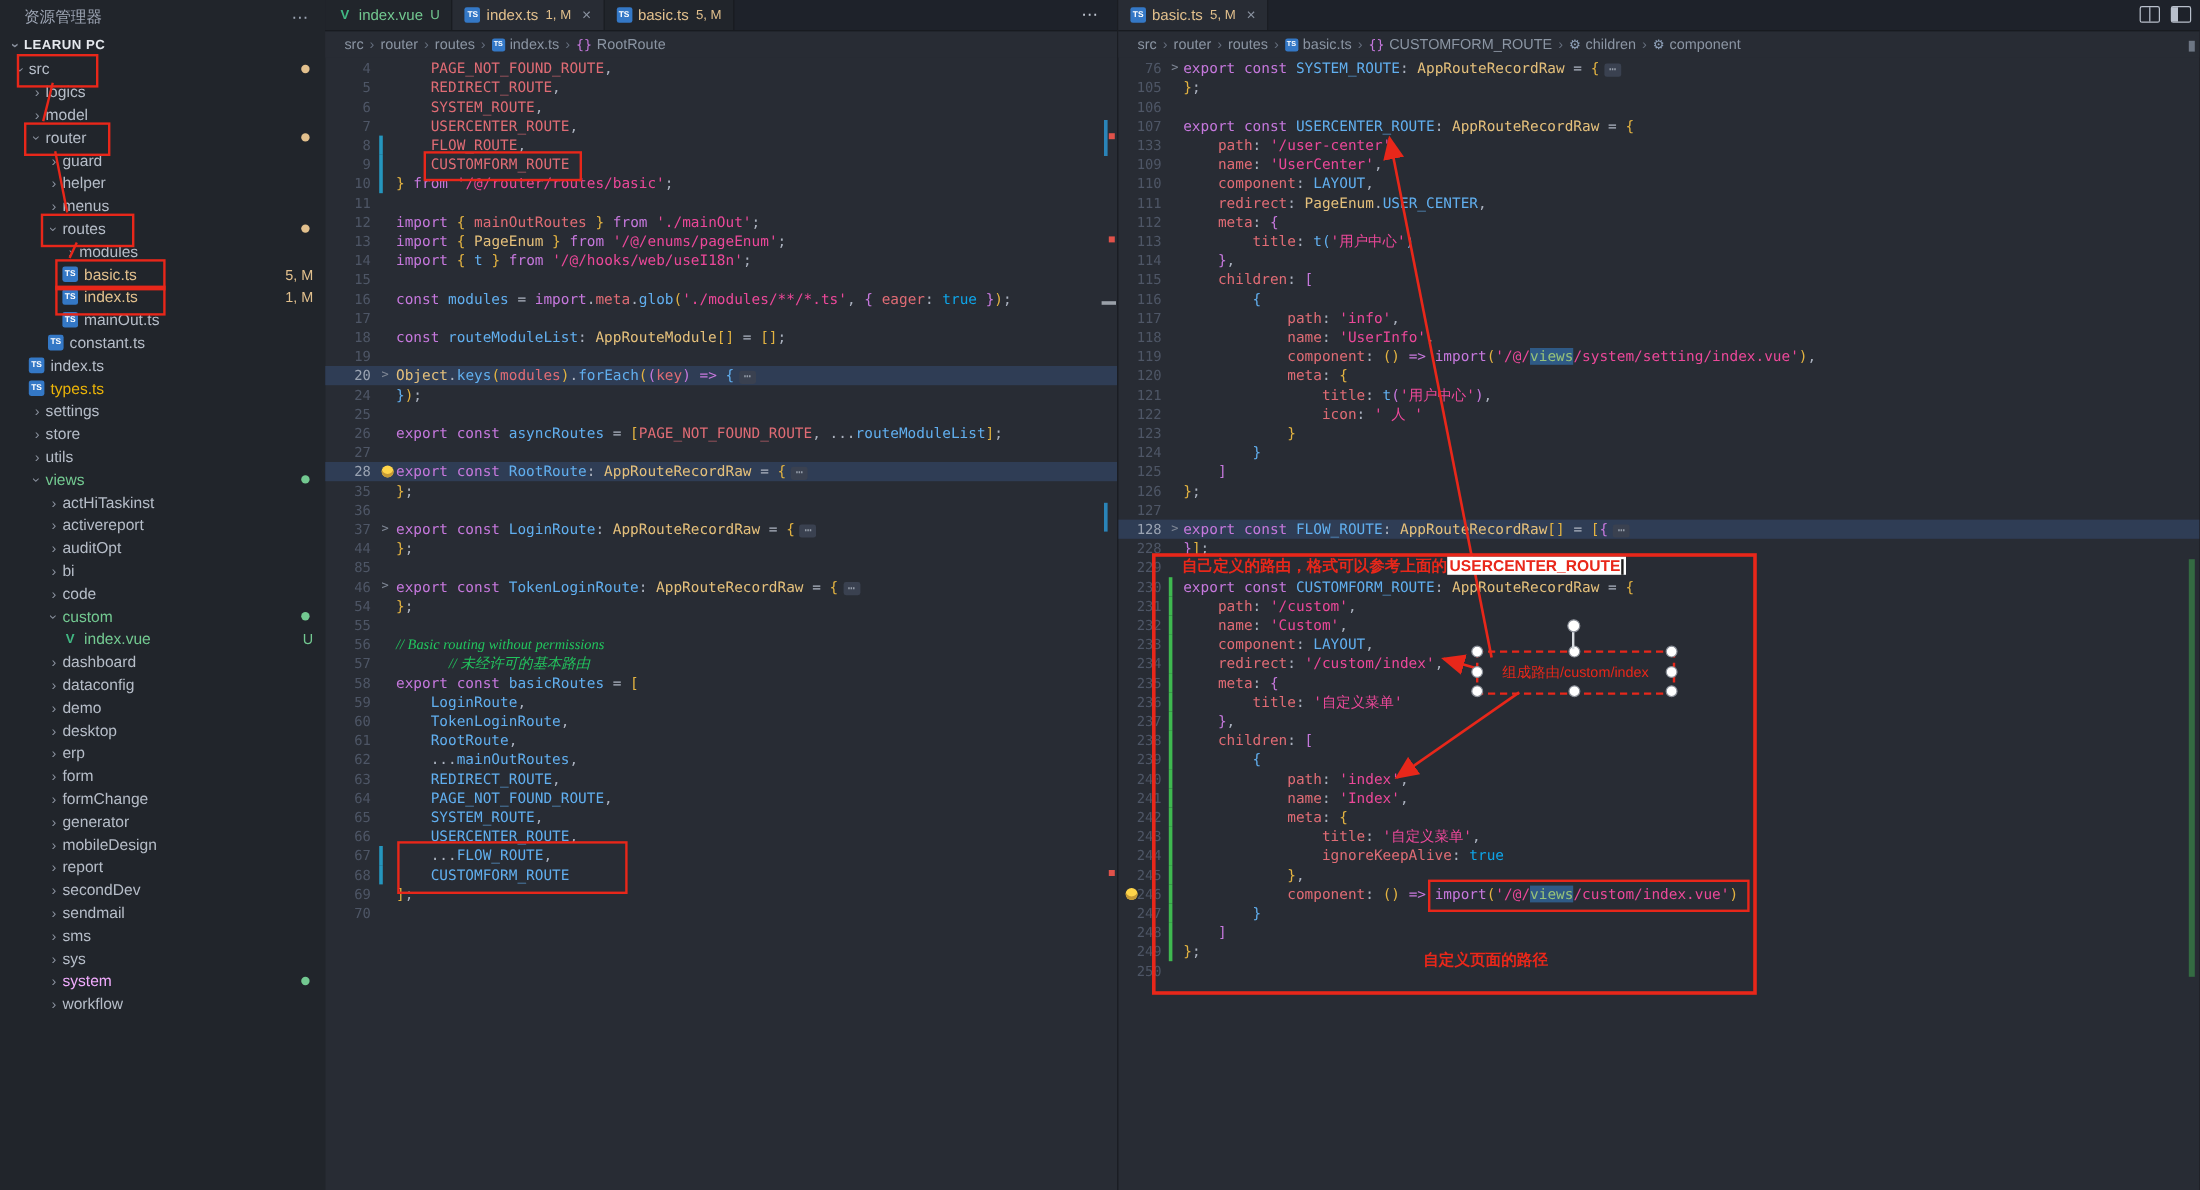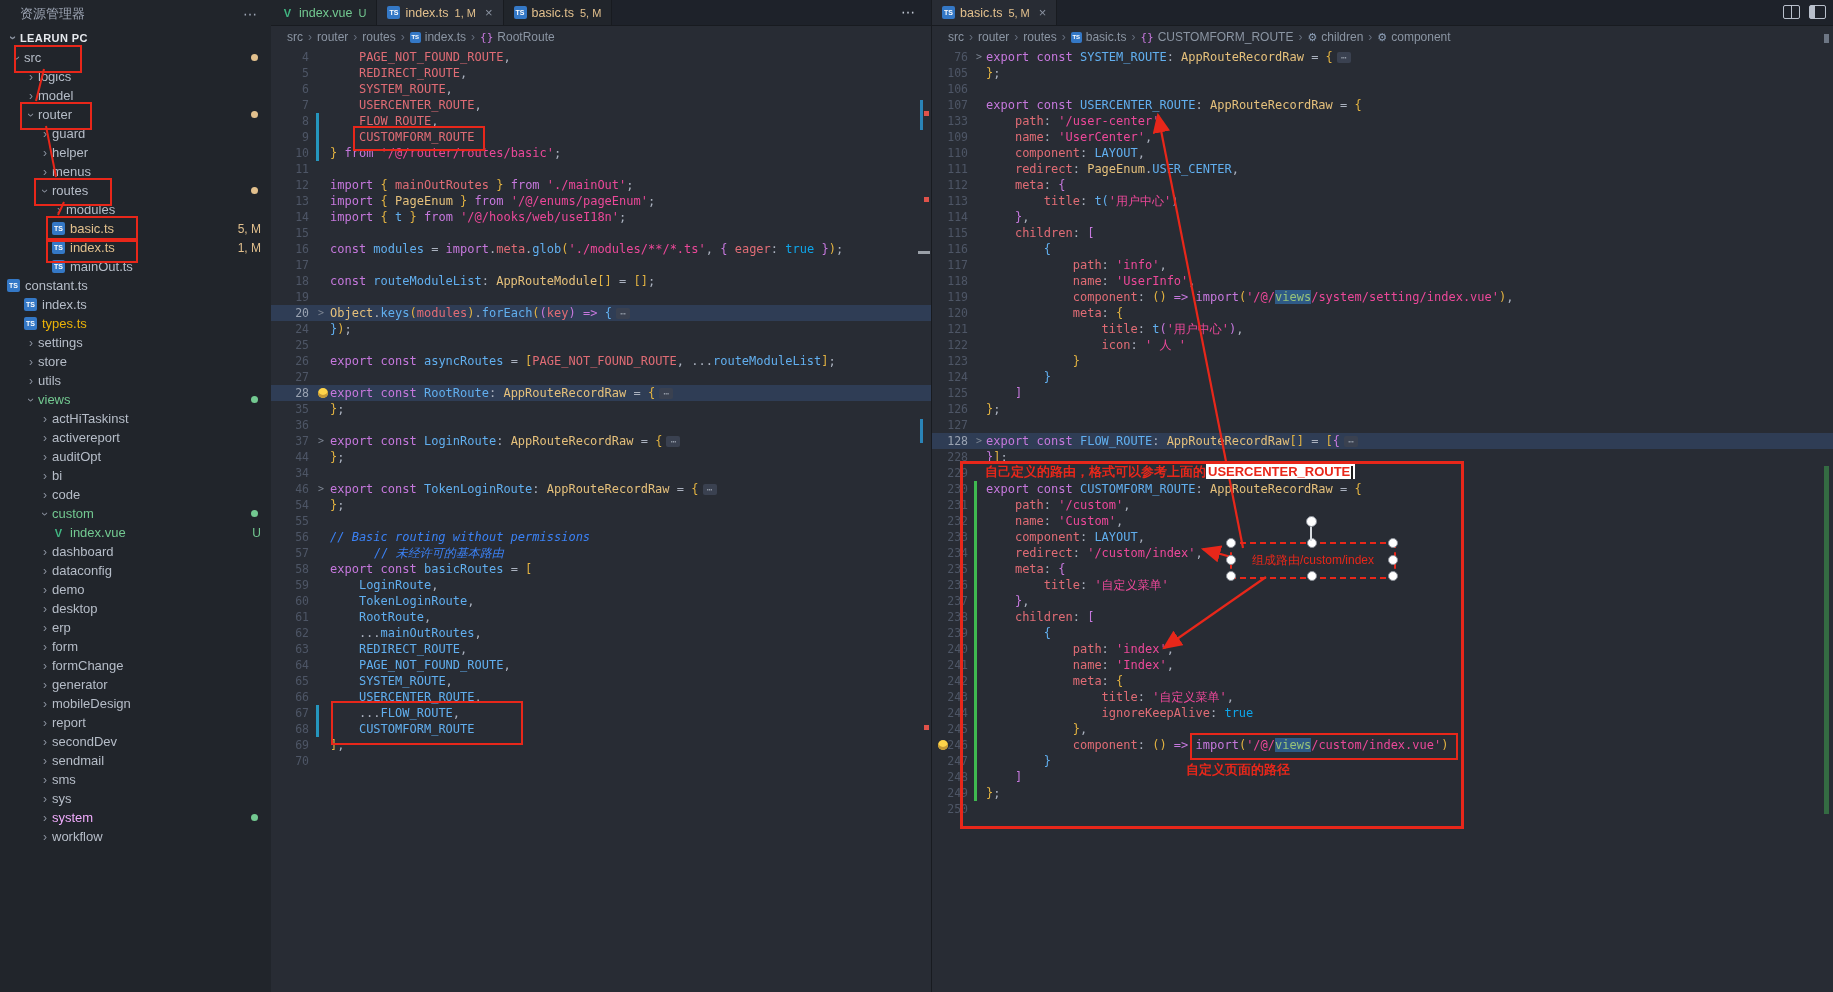--- a/index.html
+++ b/index.html
@@ -42,21 +42,21 @@
   .code{position:absolute;top:49px;left:0;right:0;font-family:"DejaVu Sans Mono",monospace;font-size:12px;line-height:16px;}
   .crow{position:relative;height:16px;}
   .crow.hl{background:rgba(62,94,150,.34);}
   .lnum{position:absolute;left:0;top:0;text-align:right;color:#4e5666;font-size:11.5px;line-height:16px;}
   .crow.hl .lnum{color:#9aa3b2;}
   .gbar{position:absolute;top:0;width:3px;height:16px;}
   .fchev{position:absolute;top:0;color:#7e8694;font-size:10px;line-height:16px;}
   .bulb{position:absolute;top:3px;width:10px;height:10px;border-radius:50%;background:#ffd54a;box-shadow:inset 0 -3px 0 #c69a35;}
   .ctext{position:absolute;top:0;white-space:pre;}
   .tk-k{color:#c678dd;} .tk-v{color:#e06c75;} .tk-s{color:#ec4899;} .tk-f{color:#61afef;}
-  .tk-t{color:#e5c07b;} .tk-n{color:#0ea5e9;} .tk-c{color:#3b82f6;font-style:italic;} .tk-p{color:#abb2bf;}
+  .tk-t{color:#e5c07b;} .tk-n{color:#0ea5e9;} .tk-c{color:#22c55e;font-style:italic;font-family:Liberation Serif, serif;} .tk-p{color:#abb2bf;}
   .tk-b1{color:#e3b341;} .tk-b2{color:#c678dd;} .tk-b3{color:#61afef;}
   .tk-el{color:#949ca8;background:#3a4150;border-radius:2px;padding:0 4px;margin:0 4px;font-size:10px;}
   .tk-vs{color:#98c379;background:#2f5a86;}
   
   #overview-layer div{position:absolute;}
   #anno-svg{position:absolute;left:0;top:0;pointer-events:none;z-index:60;}
   #anno-html{position:absolute;left:0;top:0;width:100%;height:100%;pointer-events:none;z-index:61;}
   .abox{position:absolute;border:2px solid #e8271a;}
   .anote{position:absolute;color:#e8271a;font-size:13px;white-space:nowrap;font-weight:bold;}
   .anote .hlw{background:#ffffff;color:#e8271a;padding:0 2px;}
@@ -127,21 +127,21 @@
         </div>
         <div class="trow" style="padding-left: 52px;">
           <span class="ficon-ts">TS</span>
           <span style="color: rgb(226, 192, 141);">index.ts</span>
           <span class="tbadge" style="color: rgb(226, 192, 141);">1, M</span>
         </div>
         <div class="trow" style="padding-left: 52px;">
           <span class="ficon-ts">TS</span>
           <span style="color: rgb(182, 189, 200);">mainOut.ts</span>
         </div>
-        <div class="trow" style="padding-left: 7px;">
+        <div class="trow" style="padding-left: 40px;">
           <span class="ficon-ts">TS</span>
           <span style="color: rgb(182, 189, 200);">constant.ts</span>
         </div>
         <div class="trow" style="padding-left: 24px;">
           <span class="ficon-ts">TS</span>
           <span style="color: rgb(182, 189, 200);">index.ts</span>
         </div>
         <div class="trow" style="padding-left: 24px;">
           <span class="ficon-ts">TS</span>
           <span style="color: #eab308;">types.ts</span>
@@ -409,21 +409,21 @@
         <div class="crow">
           <span class="lnum" style="width: 38px;">37</span>
           <span class="fchev" style="left: 47px;">&gt;</span>
           <span class="ctext" style="left: 59px;"><span class="tk-k">export const</span><span class="tk-f"> LoginRoute</span><span class="tk-p">: </span><span class="tk-t">AppRouteRecordRaw</span><span class="tk-p"> = </span><span class="tk-b1">{</span><span class="tk-el">⋯</span></span>
         </div>
         <div class="crow">
           <span class="lnum" style="width: 38px;">44</span>
           <span class="ctext" style="left: 59px;"><span class="tk-b1">}</span><span class="tk-p">;</span></span>
         </div>
         <div class="crow">
-          <span class="lnum" style="width: 38px;">34</span>
+          <span class="lnum" style="width: 38px;">85</span>
           <span class="ctext" style="left: 59px;"></span>
         </div>
         <div class="crow">
           <span class="lnum" style="width: 38px;">46</span>
           <span class="fchev" style="left: 47px;">&gt;</span>
           <span class="ctext" style="left: 59px;"><span class="tk-k">export const</span><span class="tk-f"> TokenLoginRoute</span><span class="tk-p">: </span><span class="tk-t">AppRouteRecordRaw</span><span class="tk-p"> = </span><span class="tk-b1">{</span><span class="tk-el">⋯</span></span>
         </div>
         <div class="crow">
           <span class="lnum" style="width: 38px;">54</span>
           <span class="ctext" style="left: 59px;"><span class="tk-b1">}</span><span class="tk-p">;</span></span>
@@ -793,21 +793,21 @@
       <div class="abox" style="left: 14px; top: 45px; width: 64px; height: 24px; border-width: 2px;"></div>
       <div class="abox" style="left: 20px; top: 102px; width: 68px; height: 24px; border-width: 2px;"></div>
       <div class="abox" style="left: 34px; top: 178px; width: 74px; height: 24px; border-width: 2px;"></div>
       <div class="abox" style="left: 46px; top: 216px; width: 88px; height: 22px; border-width: 2px;"></div>
       <div class="abox" style="left: 46px; top: 238px; width: 88px; height: 21px; border-width: 2px;"></div>
       <div class="abox" style="left: 353px; top: 126px; width: 128px; height: 21px; border-width: 2px;"></div>
       <div class="abox" style="left: 331px; top: 701px; width: 188px; height: 40px; border-width: 2px;"></div>
       <div class="abox" style="left: 960px; top: 461px; width: 498px; height: 362px; border-width: 3px;"></div>
       <div class="abox" style="left: 1190px; top: 733px; width: 264px; height: 23px; border-width: 2px;"></div>
       <div class="anote" style="left: 985px; top: 463px;"><span>自己定义的路由，格式可以参考上面的</span><span class="hlw">USERCENTER_ROUTE<span class="caret"></span></span></div>
-      <div class="anote" style="left: 1186px; top: 761px;">自定义页面的路径</div>
+      <div class="anote" style="left: 1186px; top: 791px;">自定义页面的路径</div>
       <div class="dashed" style="left: 1230px; top: 542px; width: 162px; height: 33px;">
         <span>组成路由/custom/index</span>
       </div>
       <div class="handle" style="left: 1226px; top: 538px;"></div>
       <div class="handle" style="left: 1226px; top: 554.5px;"></div>
       <div class="handle" style="left: 1226px; top: 571px;"></div>
       <div class="handle" style="left: 1307px; top: 538px;"></div>
       <div class="handle" style="left: 1307px; top: 571px;"></div>
       <div class="handle" style="left: 1388px; top: 538px;"></div>
       <div class="handle" style="left: 1388px; top: 554.5px;"></div>

